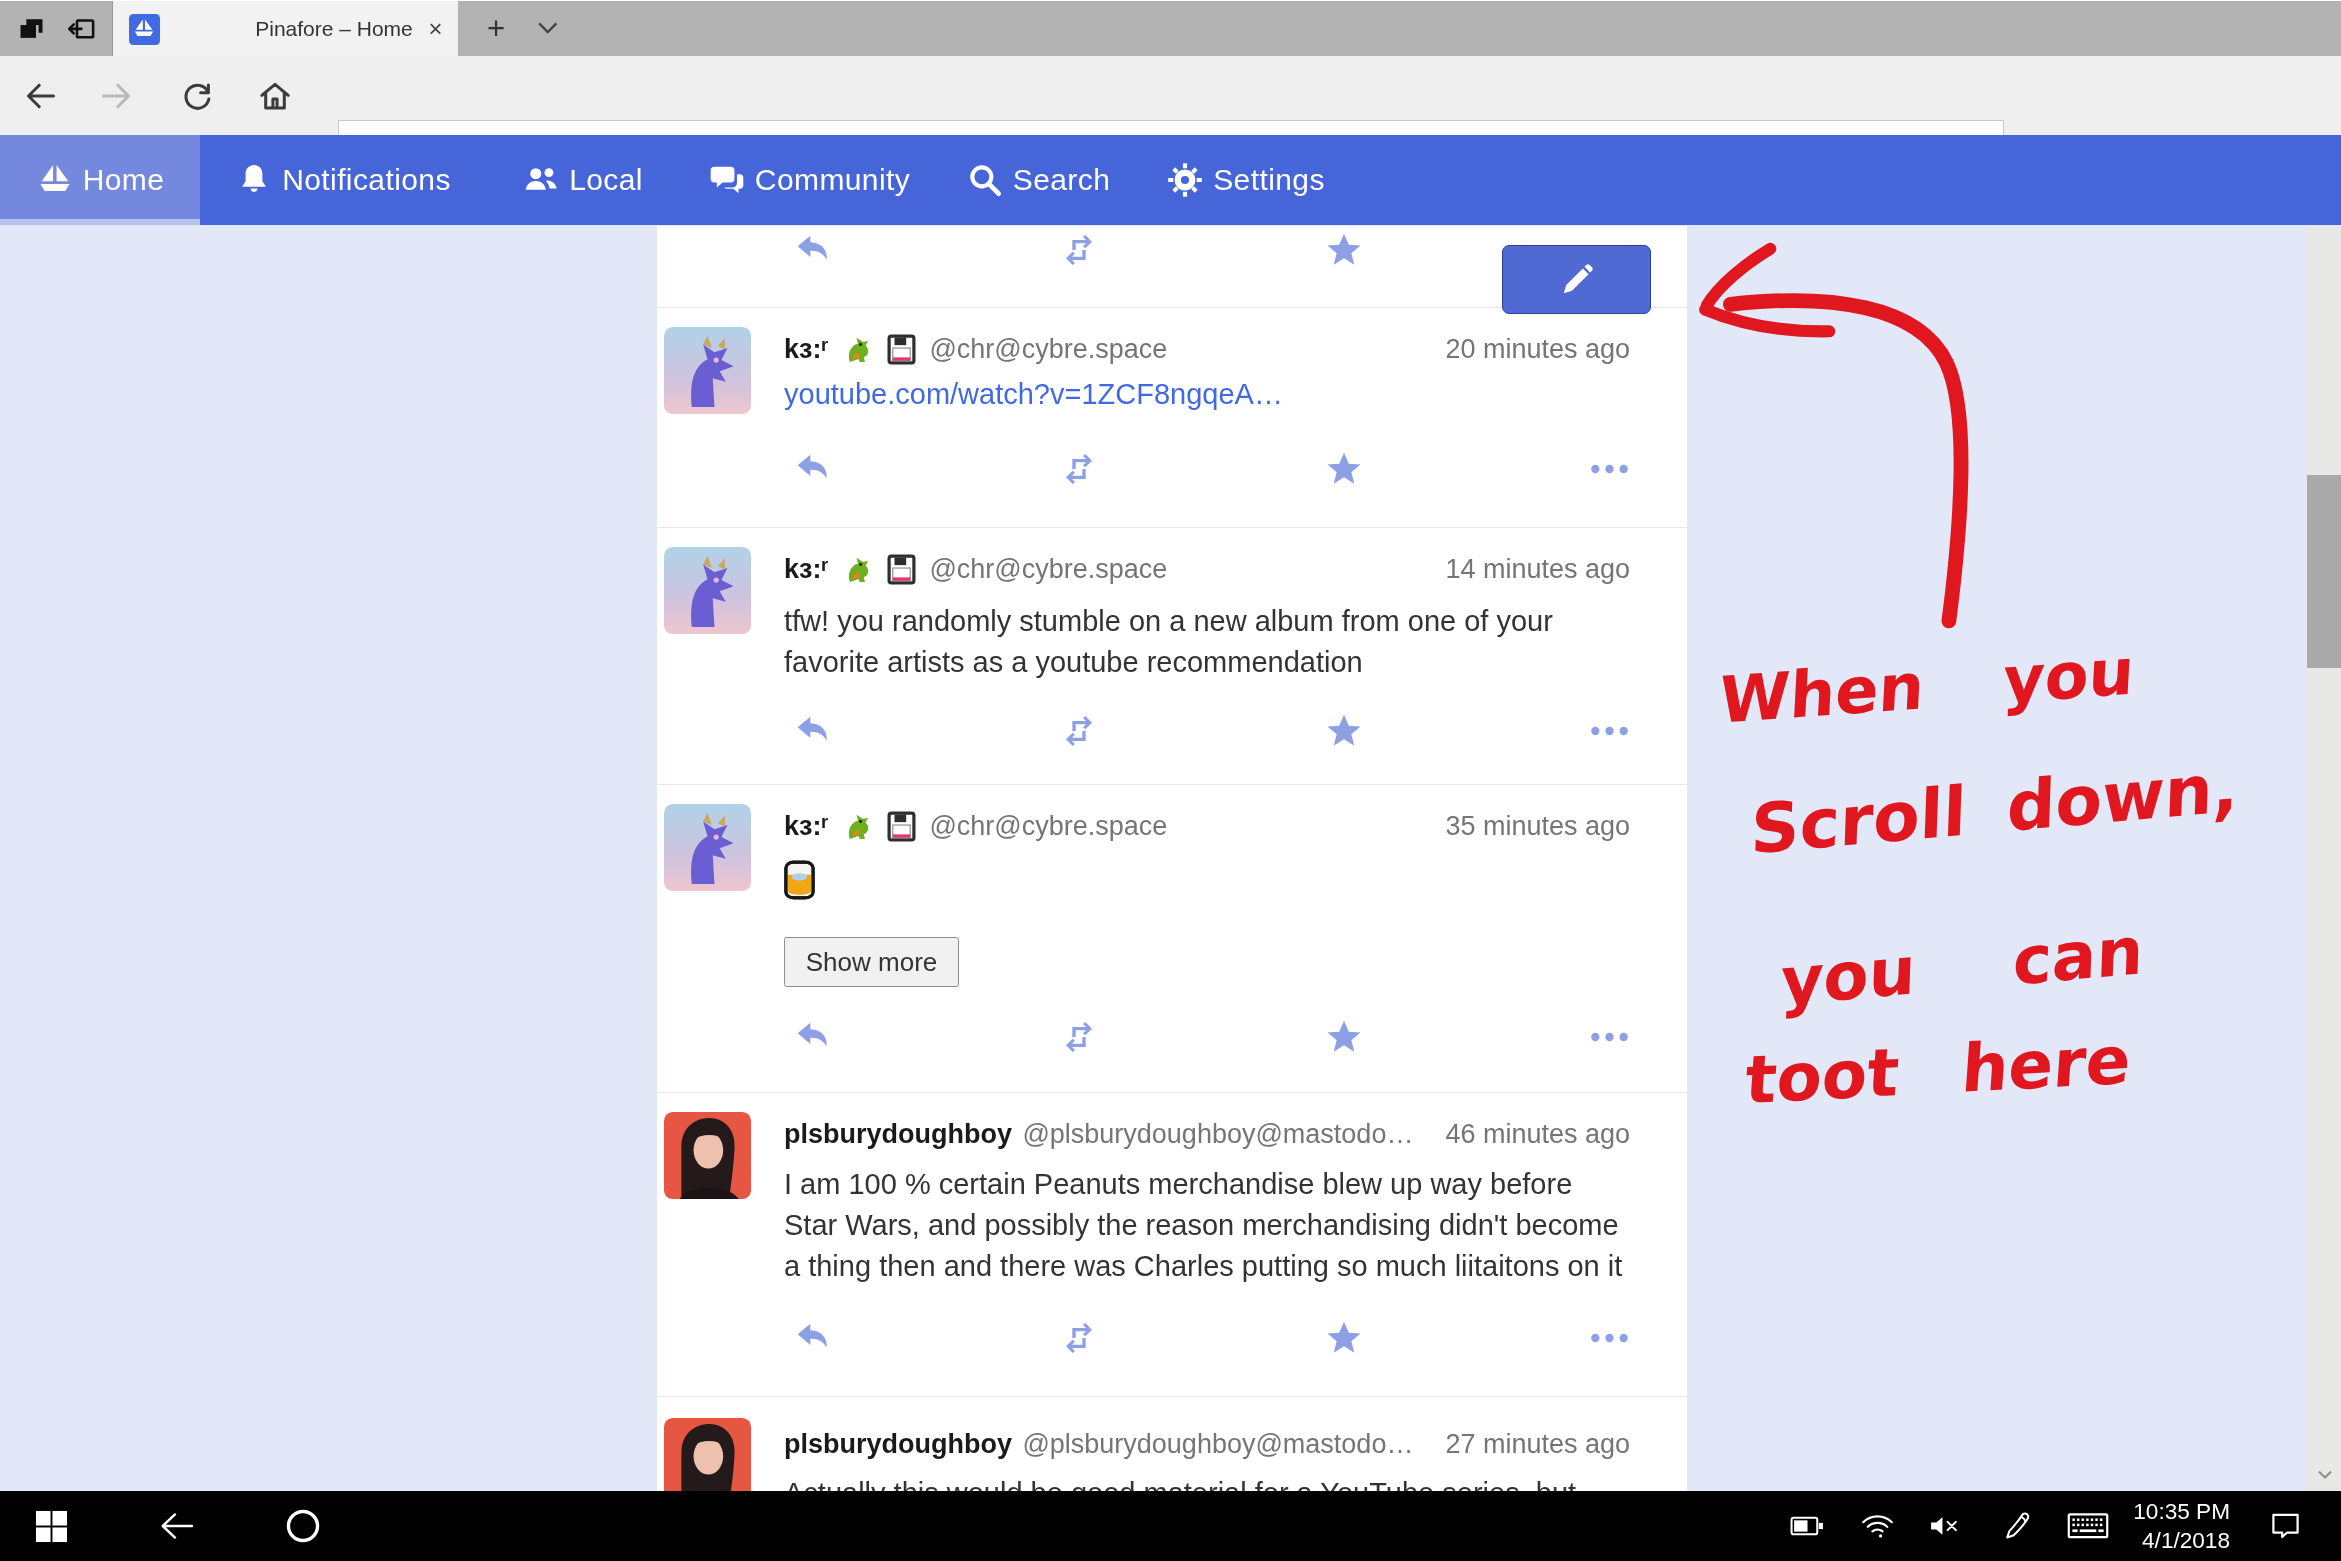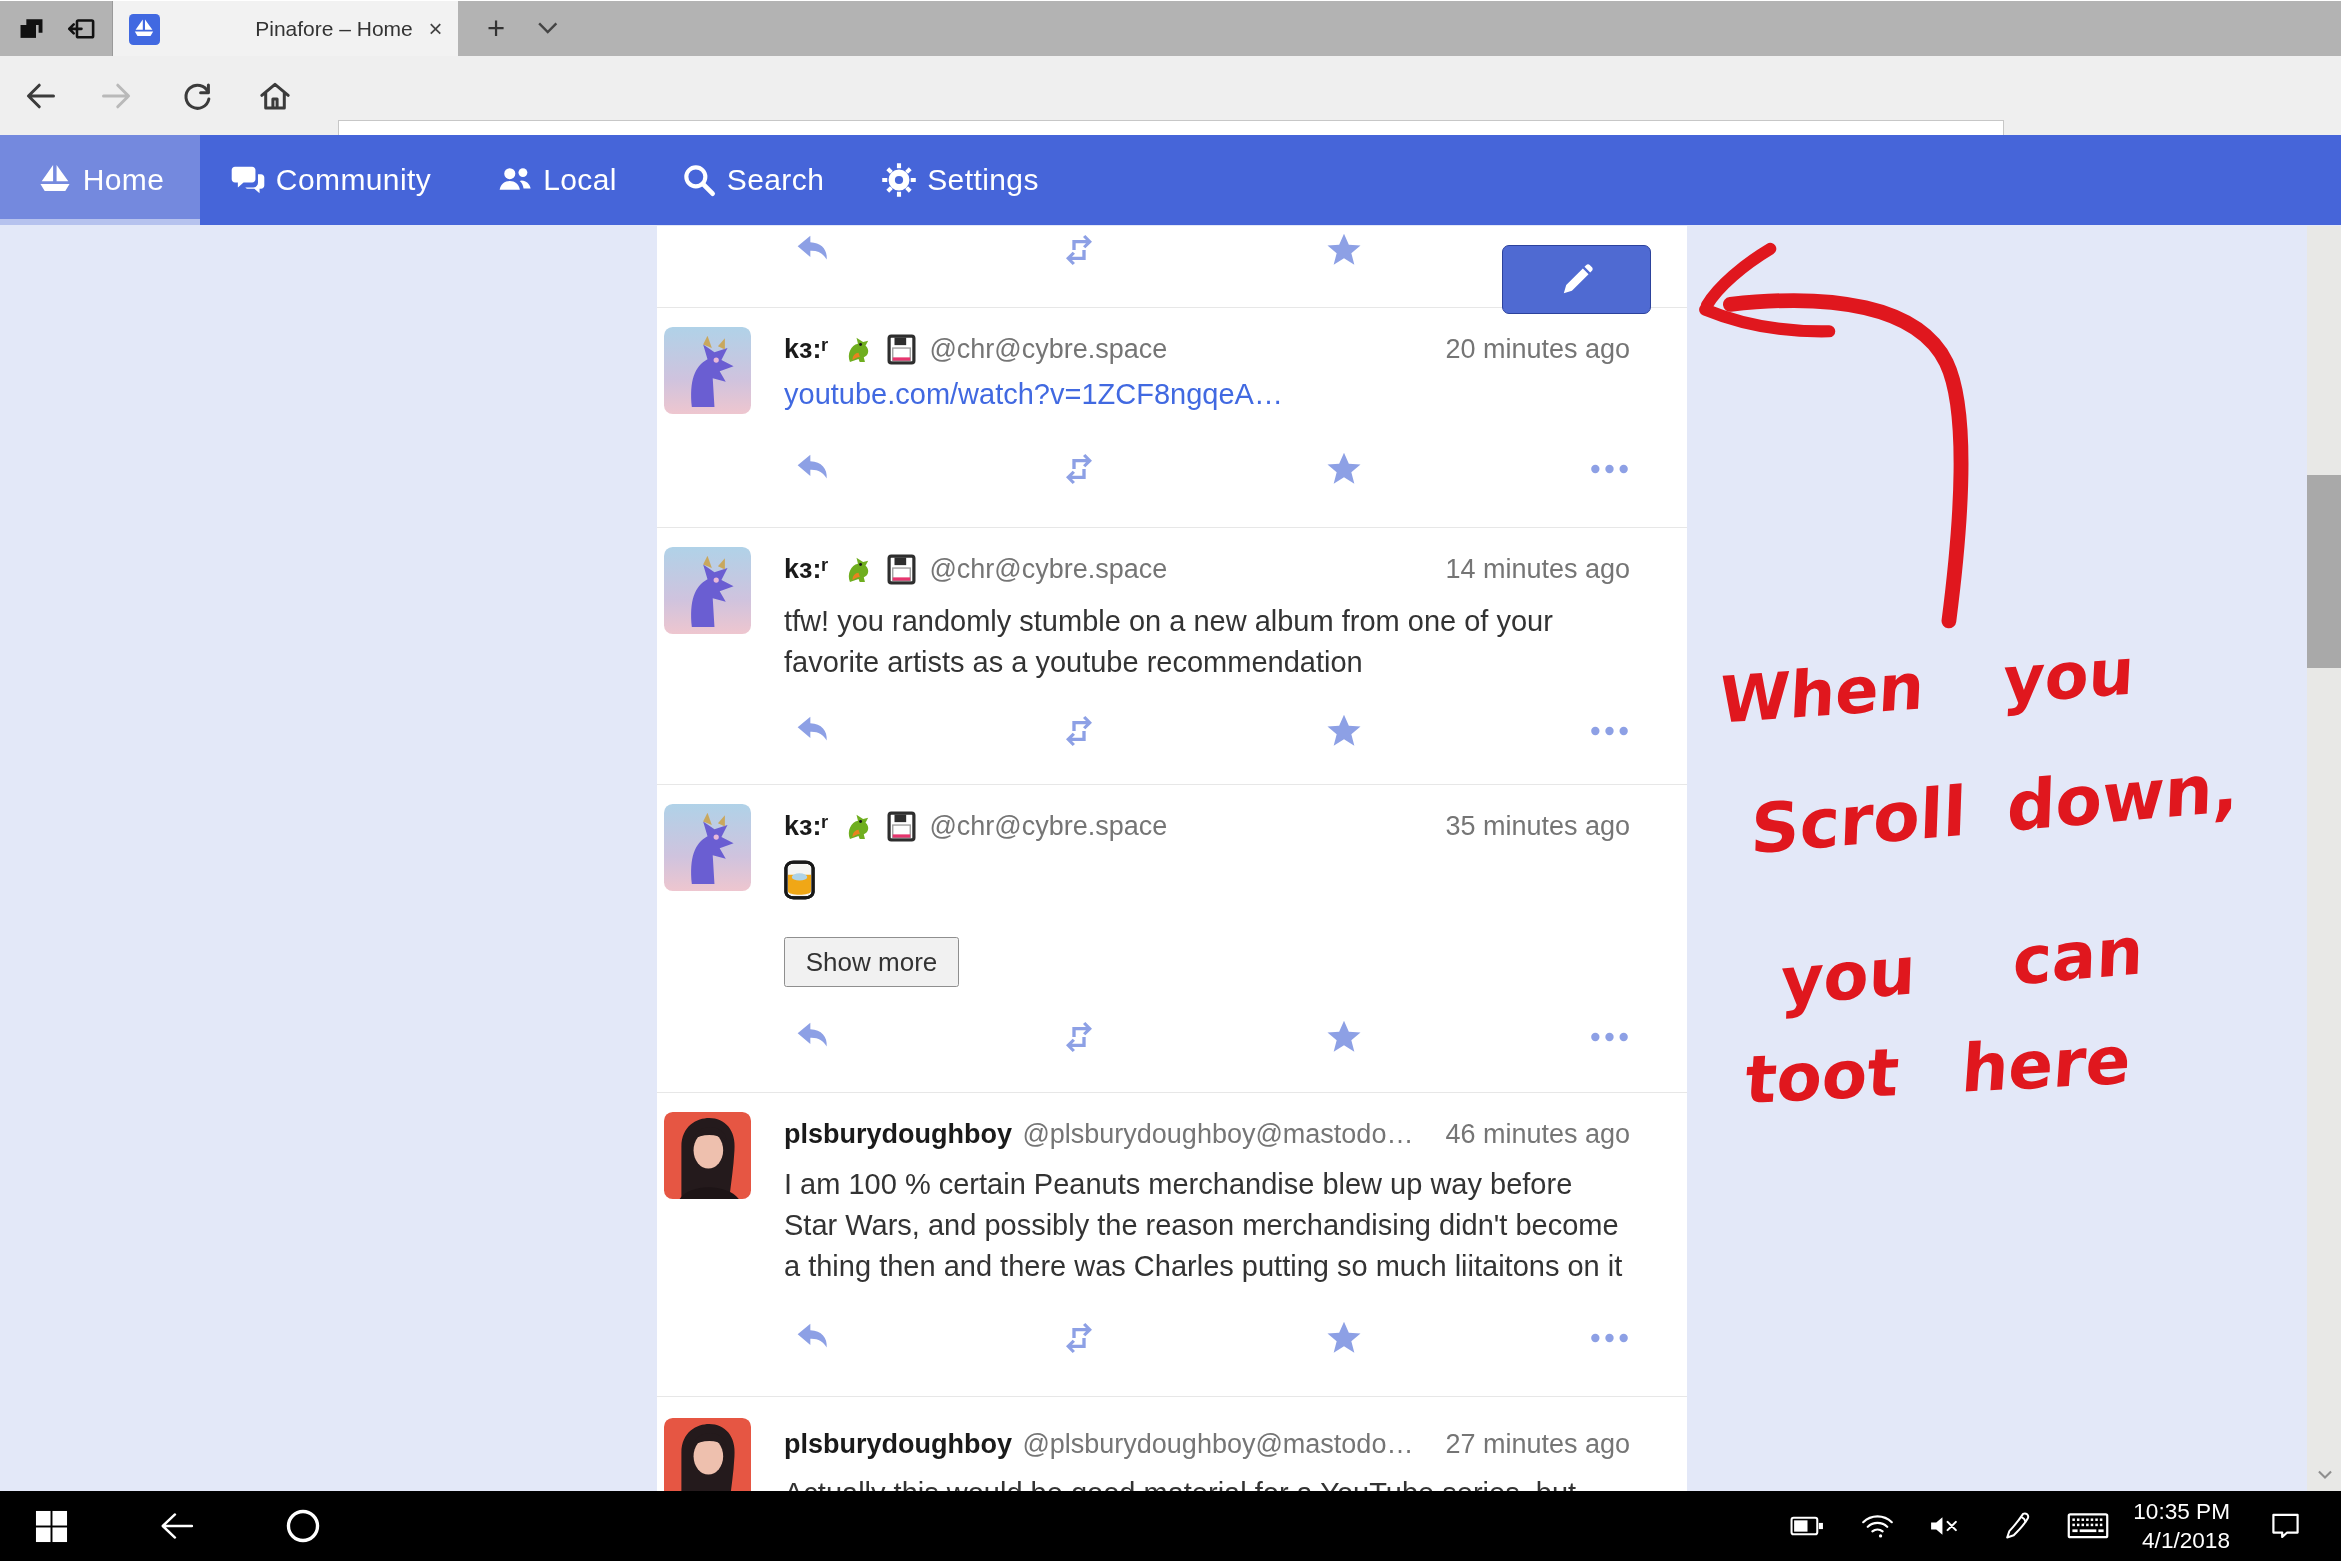--- a/index.html
+++ b/index.html
@@ -340,31 +340,37 @@
       </div>
   </div>
 
   <div class="pnav">
     <div class="pnav-item active" style="width:200px">
       <svg viewBox="0 0 44 44" width="38" height="38">
           <use href="#s-boat"></use>
         </svg>
       <span class="pnav-label">Home</span>
     </div>
+    <div class="pnav-item" style="width:286px">
+      <svg viewBox="0 0 44 44" width="38" height="38">
+          <use href="#s-bell"></use>
+        </svg>
+      <span class="pnav-label">Notifications</span>
+    </div>
+    <div class="pnav-item" style="width:193px">
+      <svg viewBox="0 0 44 44" width="38" height="38">
+          <use href="#s-people"></use>
+        </svg>
+      <span class="pnav-label">Local</span>
+    </div>
     <div class="pnav-item" style="width:260px">
       <svg viewBox="0 0 44 44" width="38" height="38">
           <use href="#s-comm"></use>
         </svg>
       <span class="pnav-label">Community</span>
-    </div>
-    <div class="pnav-item" style="width:193px">
-      <svg viewBox="0 0 44 44" width="38" height="38">
-          <use href="#s-people"></use>
-        </svg>
-      <span class="pnav-label">Local</span>
     </div>
     <div class="pnav-item" style="width:198px">
       <svg viewBox="0 0 44 44" width="38" height="38">
           <use href="#s-search"></use>
         </svg>
       <span class="pnav-label">Search</span>
     </div>
     <div class="pnav-item" style="width:217px">
       <svg viewBox="0 0 44 44" width="38" height="38">
           <use href="#s-gear"></use>

